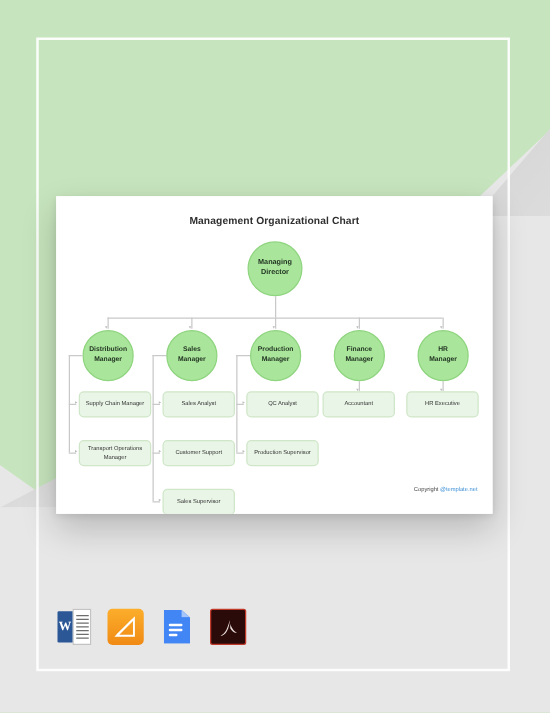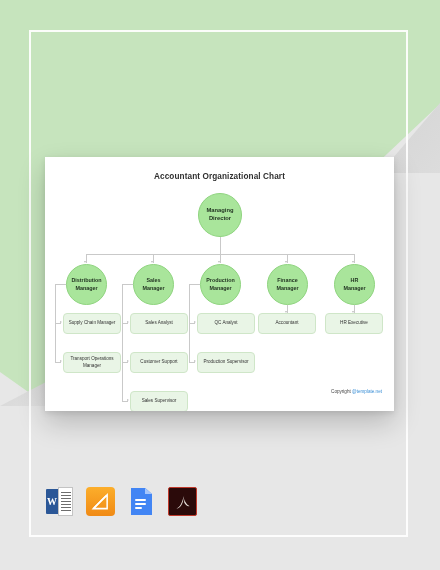--- a/index.html
+++ b/index.html
@@ -271,21 +271,21 @@
 
   <div class="green-panel"></div>
   <div class="fold-right"></div>
   <div class="fold-left"></div>
   <div class="frame"></div>
 
   <div class="doc-shadow"></div>
 
   <div class="doc">
 
-    <div class="doc-title">Accountant Organizational Chart</div>
+    <div class="doc-title">Management Organizational Chart</div>
 
     <div class="chart">
 
       <div class="node-circle root" style="left:153px; top:36px;">
         <span>Managing Director</span>
       </div>
 
       <div class="conn v" style="left:175px; top:80px; height:17px;"></div>
 
       <div class="conn h" style="left:41px; top:97px; width:268px;"></div>

